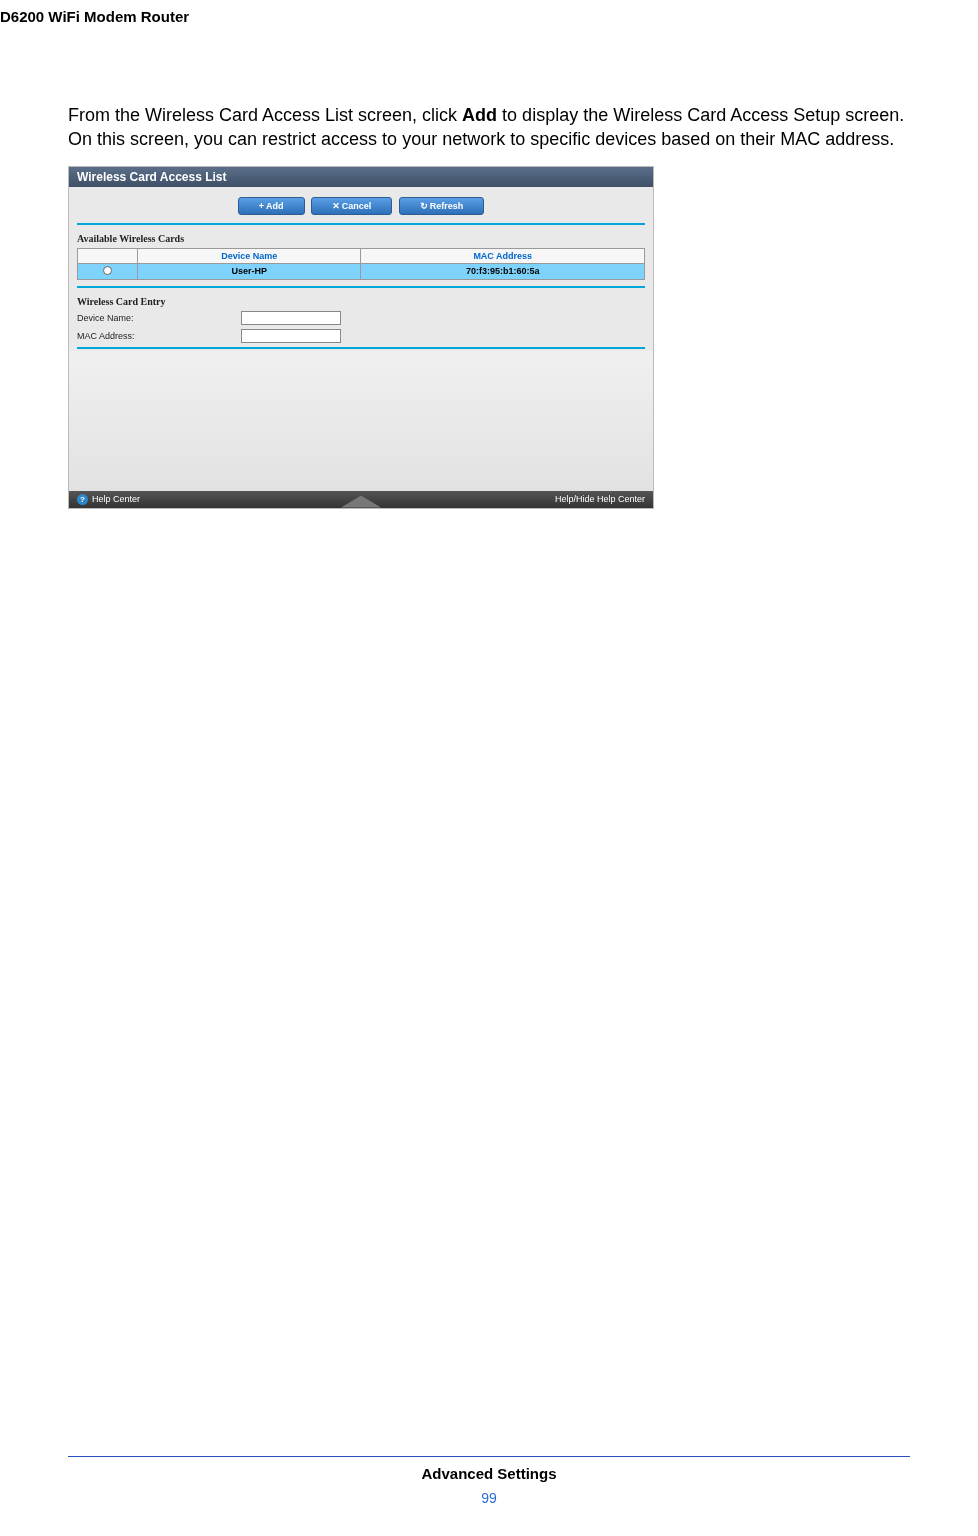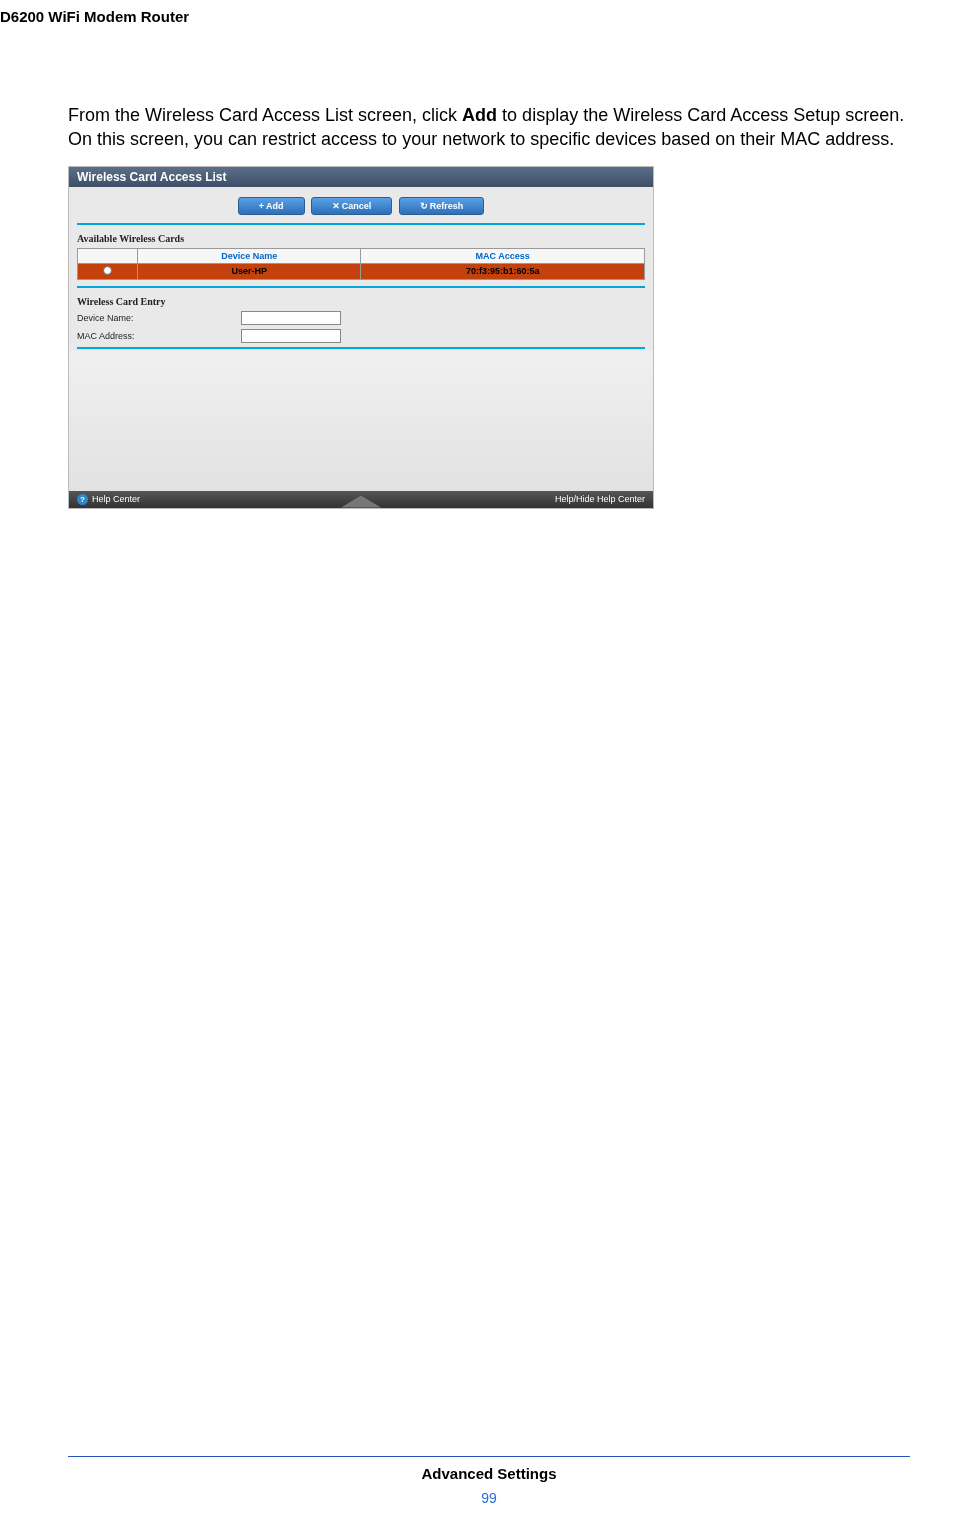--- a/index.html
+++ b/index.html
@@ -68,21 +68,21 @@
     font-weight: bold;
     font-size: 10px;
     padding: 6px 8px 2px;
     color: #222;
     font-family: Liberation Serif, serif;
   }
   .wtable {
     margin: 2px 8px 6px;
     border-collapse: collapse;
     width: calc(100% - 16px);
-    background: #c2410c;
+    background: #7dd3fc;
   }
   .wtable th, .wtable td {
     border: 1px solid #999;
     font-size: 9px;
     padding: 2px 4px;
     text-align: center;
     font-weight: bold;
   }
   .wtable th {
     color: #0066cc;
@@ -185,21 +185,21 @@
       <span class="pillbtn"><span class="icon">↻</span><span>Refresh</span></span>
     </div>
     <hr class="hr-blue">
 
     <div class="section-title">Available Wireless Cards</div>
     <table class="wtable">
       <tbody>
           <tr>
         <th class="radio-cell"></th>
         <th>Device Name</th>
-        <th>MAC Access</th>
+        <th>MAC Address</th>
       </tr>
       <tr>
         <td class="radio-cell"><span class="radio-dot"></span></td>
         <td>User-HP</td>
         <td>70:f3:95:b1:60:5a</td>
       </tr>
     </tbody>
       </table>
     <hr class="hr-blue">
 

